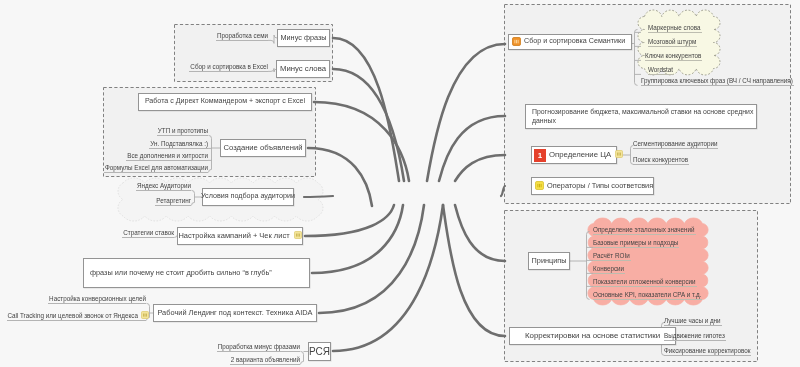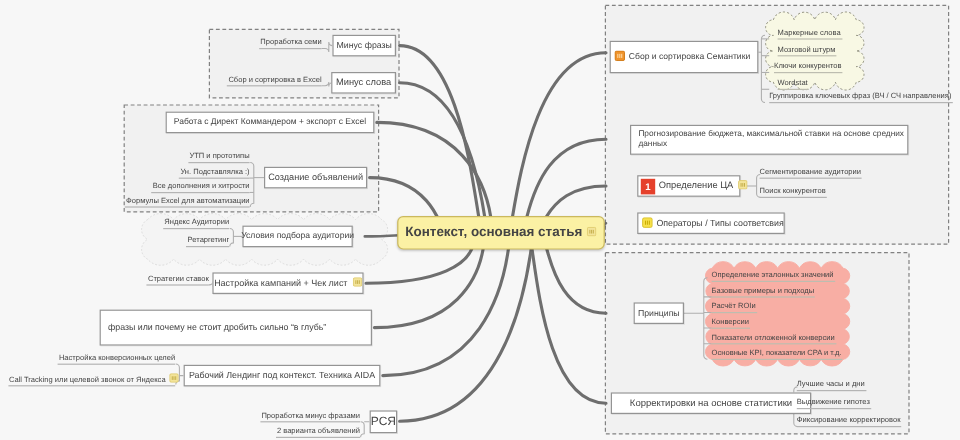--- a/index.html
+++ b/index.html
@@ -87,27 +87,20 @@
 <path d="M664.5,322.4 A3.0,3.0 0 0 0 661.5,325.4 V352.4 A3.0,3.0 0 0 0 664.5,355.4" fill="none" stroke="#aeaeae" stroke-width="0.9"></path>
 <path d="M661.5,340.4 H664.5" fill="none" stroke="#aeaeae" stroke-width="0.9"></path>
 <path d="M652,336.0 H661.5" fill="none" stroke="#aeaeae" stroke-width="0.9"></path>
 <path d="M589.5,231.4 A3.0,3.0 0 0 0 586.5,234.4 V296.4 A3.0,3.0 0 0 0 589.5,299.4" fill="none" stroke="#aeaeae" stroke-width="0.9"></path>
 <path d="M586.5,247.4 H593.0" fill="none" stroke="#aeaeae" stroke-width="0.9"></path>
 <path d="M586.5,260.4 H593.0" fill="none" stroke="#aeaeae" stroke-width="0.9"></path>
 <path d="M586.5,273.4 H593.0" fill="none" stroke="#aeaeae" stroke-width="0.9"></path>
 <path d="M586.5,286.4 H593.0" fill="none" stroke="#aeaeae" stroke-width="0.9"></path>
 <path d="M570,261.0 H586.5" fill="none" stroke="#aeaeae" stroke-width="0.9"></path>
 </svg>
-<div id="central" style="left:331px;top:180px;width:171px;height:26px;font-size:11.2px">
-      <span>Контекст, основная статья</span>
-      <span class="bdg" style="margin-left:4px"><svg viewBox="0 0 10 10" width="8" height="8">
-          <rect x="0.6" y="0.6" width="8.8" height="8.8" rx="1.4" fill="#f3e49a" stroke="#ddc96a" stroke-width="0.9"></rect>
-          <path d="M3.2 3.2V7 M5 3.2V7 M6.8 3.2V7" stroke="#bda63d" stroke-width="0.9" fill="none"></path>
-        </svg></span>
-    </div>
 <div class="node c" style="left:277px;top:29px;width:53px;height:18px;font-size:7.3px;padding:0 0px">
       <span class="lbl">Минус фразы</span>
     </div>
 <div class="node c" style="left:276px;top:60px;width:54px;height:18px;font-size:7.75px;padding:0 0px">
       <span class="lbl">Минус слова</span>
     </div>
 <div class="node c" style="left:138px;top:93px;width:174px;height:18px;font-size:7.08px;padding:0 5px">
       <span class="lbl">Работа с Директ Коммандером + экспорт с Excel</span>
     </div>
 <div class="node c" style="left:220px;top:139px;width:86px;height:18px;font-size:7.63px;padding:0 0px">
@@ -127,21 +120,21 @@
       <span class="lbl ml">
         <span class="ln">фразы или почему не стоит дробить сильно “в глубь”</span>
       </span>
     </div>
 <div class="node c" style="left:153px;top:304px;width:164px;height:18px;font-size:7.4px;padding:0 0px">
       <span class="lbl">Рабочий Лендинг под контекст. Техника AIDA</span>
     </div>
 <div class="node c" style="left:308px;top:342px;width:23px;height:19px;font-size:10px;padding:0 0px">
       <span class="lbl">РСЯ</span>
     </div>
-<div class="node" style="left:508px;top:34px;width:124px;height:27px;font-size:7.15px;padding:0 3px">
+<div class="node" style="left:508px;top:34px;width:124px;height:16px;font-size:7.15px;padding:0 3px">
       <span class="bdg" style="margin-right:3px"><svg viewBox="0 0 10 10" width="9" height="9">
           <rect x="0.6" y="0.6" width="8.8" height="8.8" rx="1.4" fill="#f0932b" stroke="#cf7a15" stroke-width="0.9"></rect>
           <path d="M3.2 3.2V7 M5 3.2V7 M6.8 3.2V7" stroke="#ffe2b0" stroke-width="0.9" fill="none"></path>
         </svg></span>
       <span class="lbl">Сбор и сортировка Семантики</span>
     </div>
 <div class="node w" style="left:525px;top:104px;width:232px;height:25px;font-size:6.9px;padding:0 6px">
       <span class="lbl ml">
         <span class="ln">Прогнозирование бюджета, максимальной ставки на основе средних</span>
         <span class="ln">данных</span>

